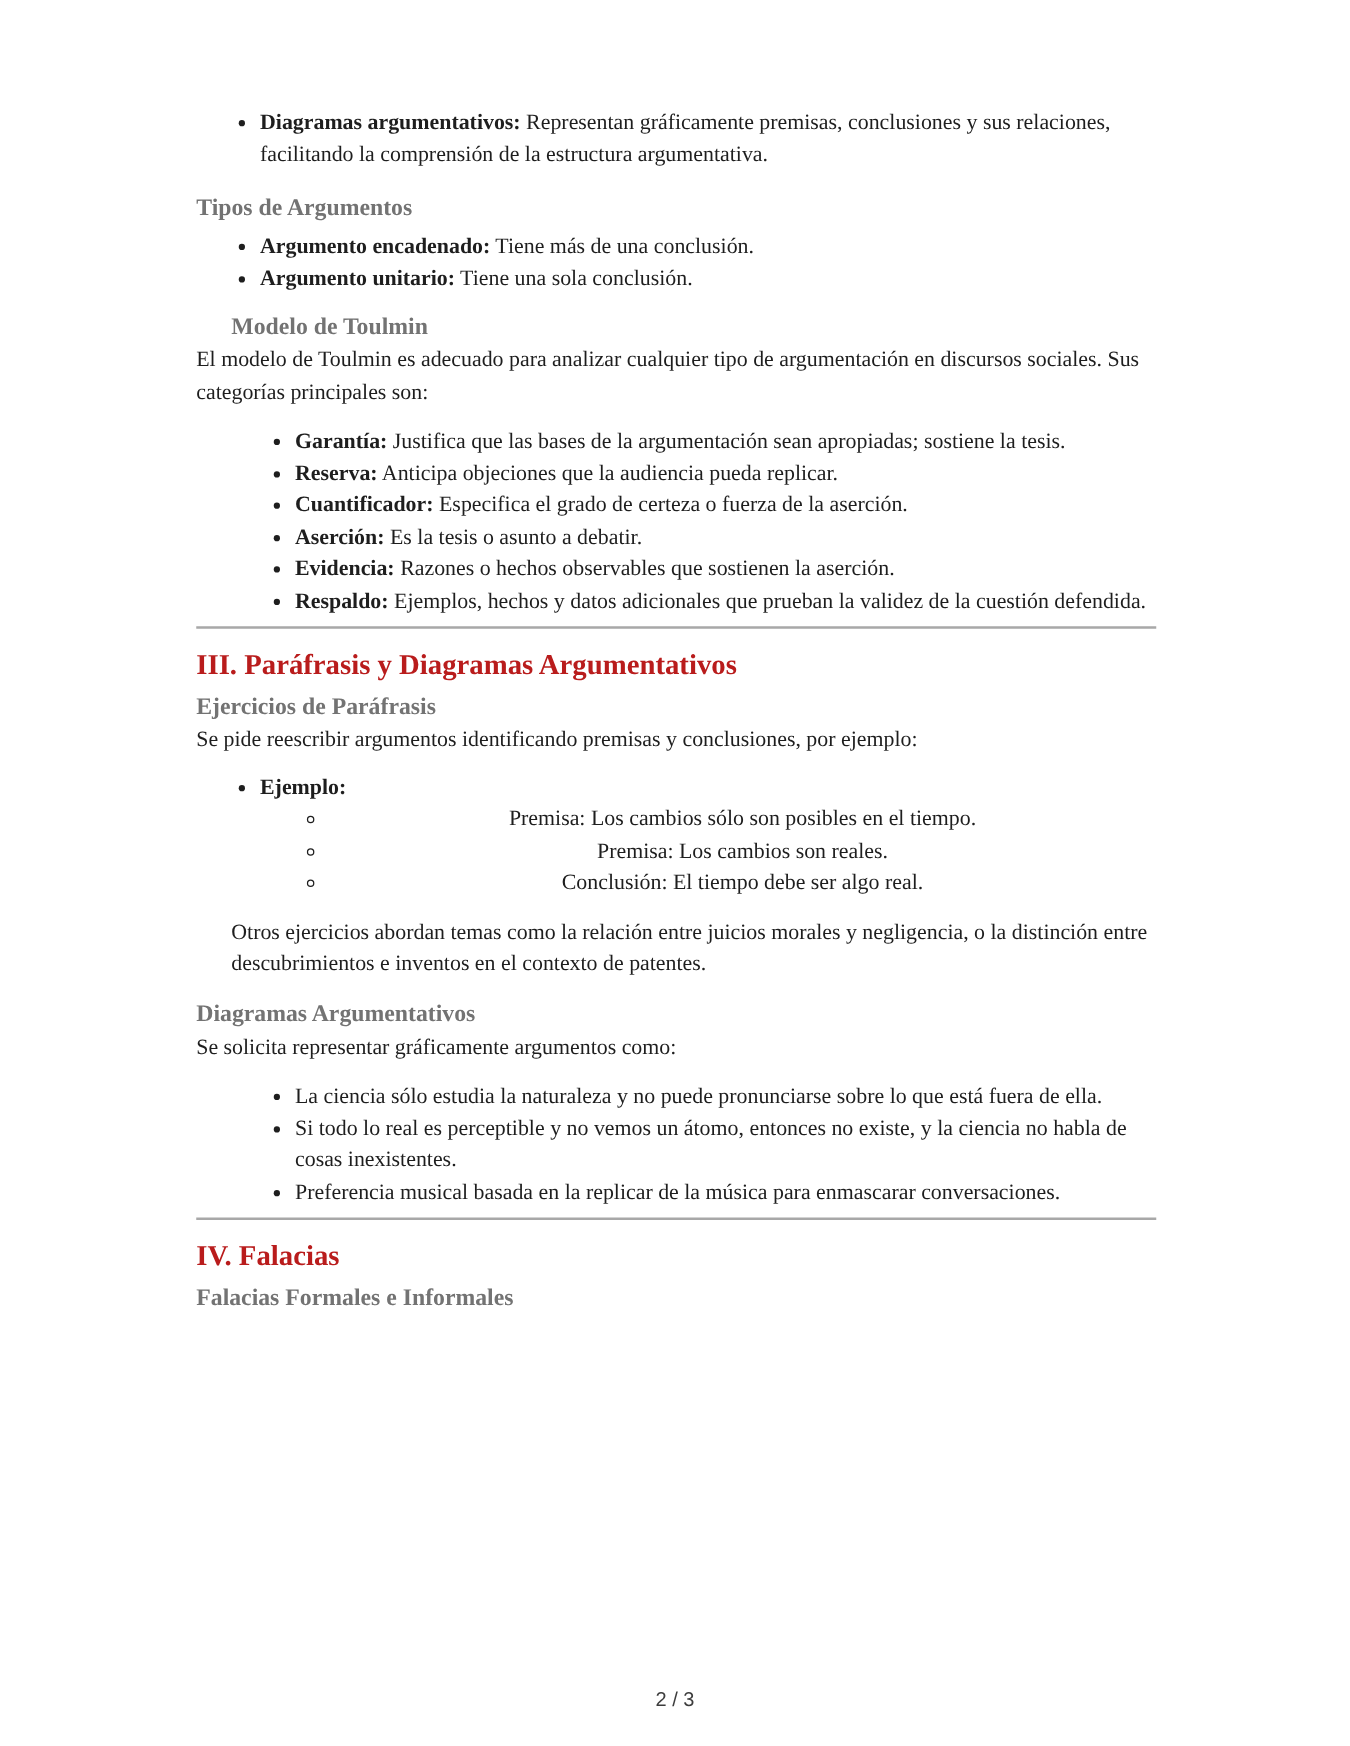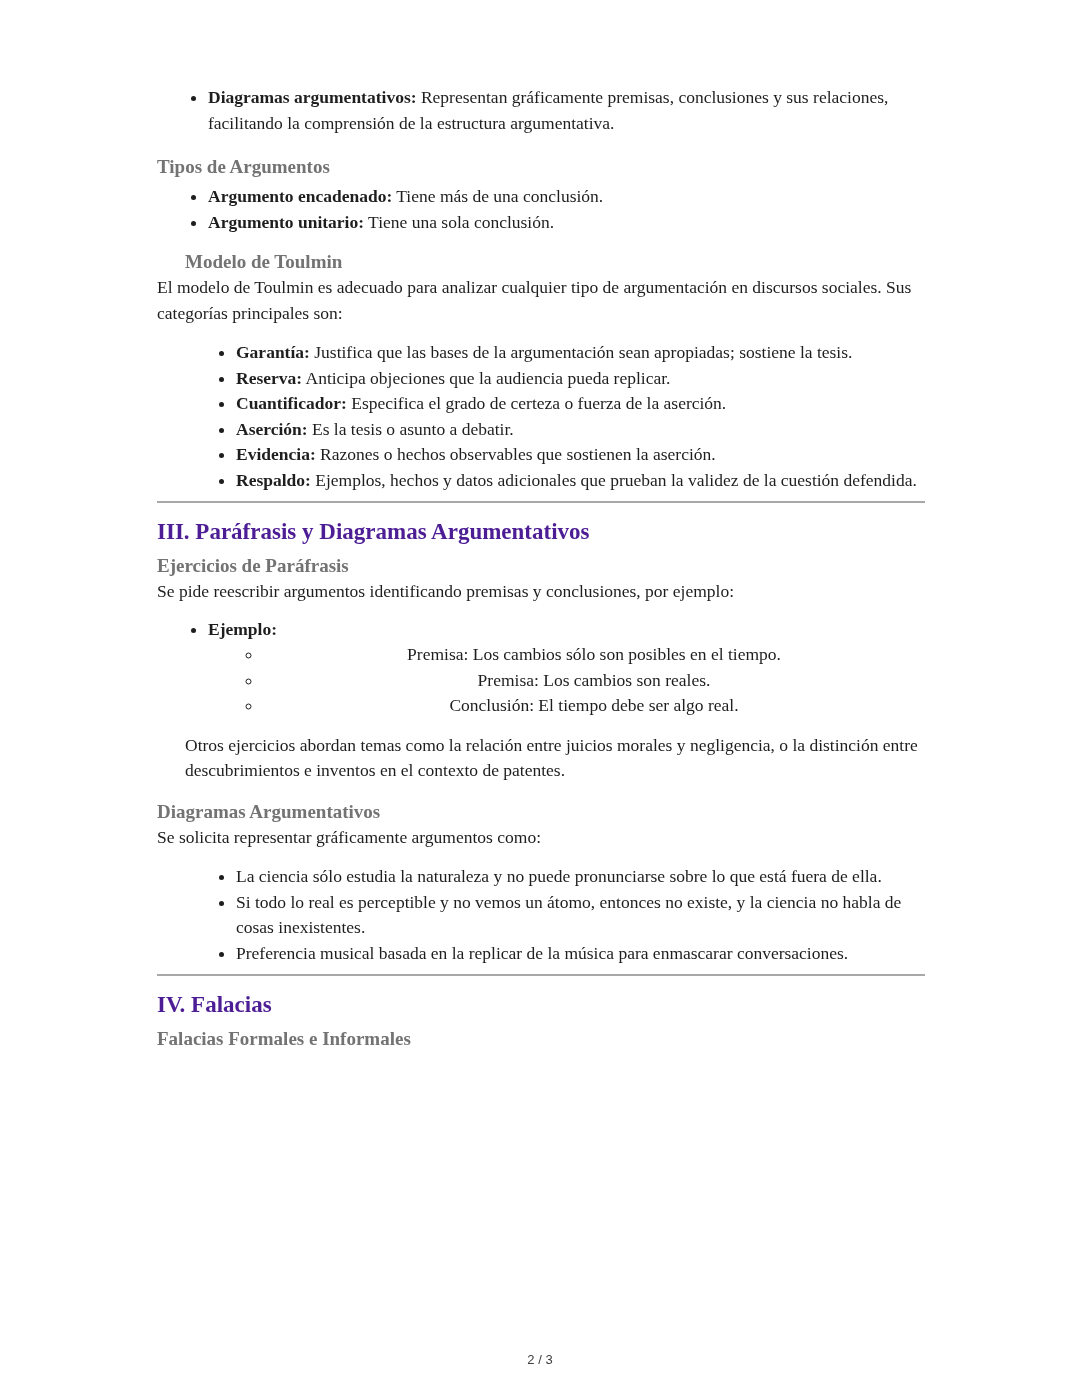--- a/index.html
+++ b/index.html
@@ -17,21 +17,21 @@
     padding: 85px 155px 0 157px;
     font-size: 17.5px;
     line-height: 25.5px;
   }
   p { margin: 0; }
   h2 {
     font-size: 23px;
     line-height: 31px;
     font-weight: bold;
     margin: 13px 0 0 0;
-    color: #4c1d95;
+    color: #b91c1c;
   }
   h3 {
     font-size: 19px;
     line-height: 26px;
     font-weight: bold;
     margin: 15px 0 0 0;
     color: #737373;
   }
   ul {
     margin: 12px 0 0 0;
@@ -58,21 +58,21 @@
   .mt11 { margin-top: 11px; }
   .mt14 { margin-top: 14px; margin-left: 28px; }
   .mt18 { margin-top: 18px; }
   .footer {
     position: absolute;
     top: 1352px;
     left: 0;
     width: 100%;
     text-align: center;
     font-family: "Liberation Sans", sans-serif;
-    font-size: 13px;
+    font-size: 16px;
     color: #3d3d3d;
   }
 </style>
 </head>
 <body>
 
 <div class="page">
 
   <ul class="mt0">
     <li>

